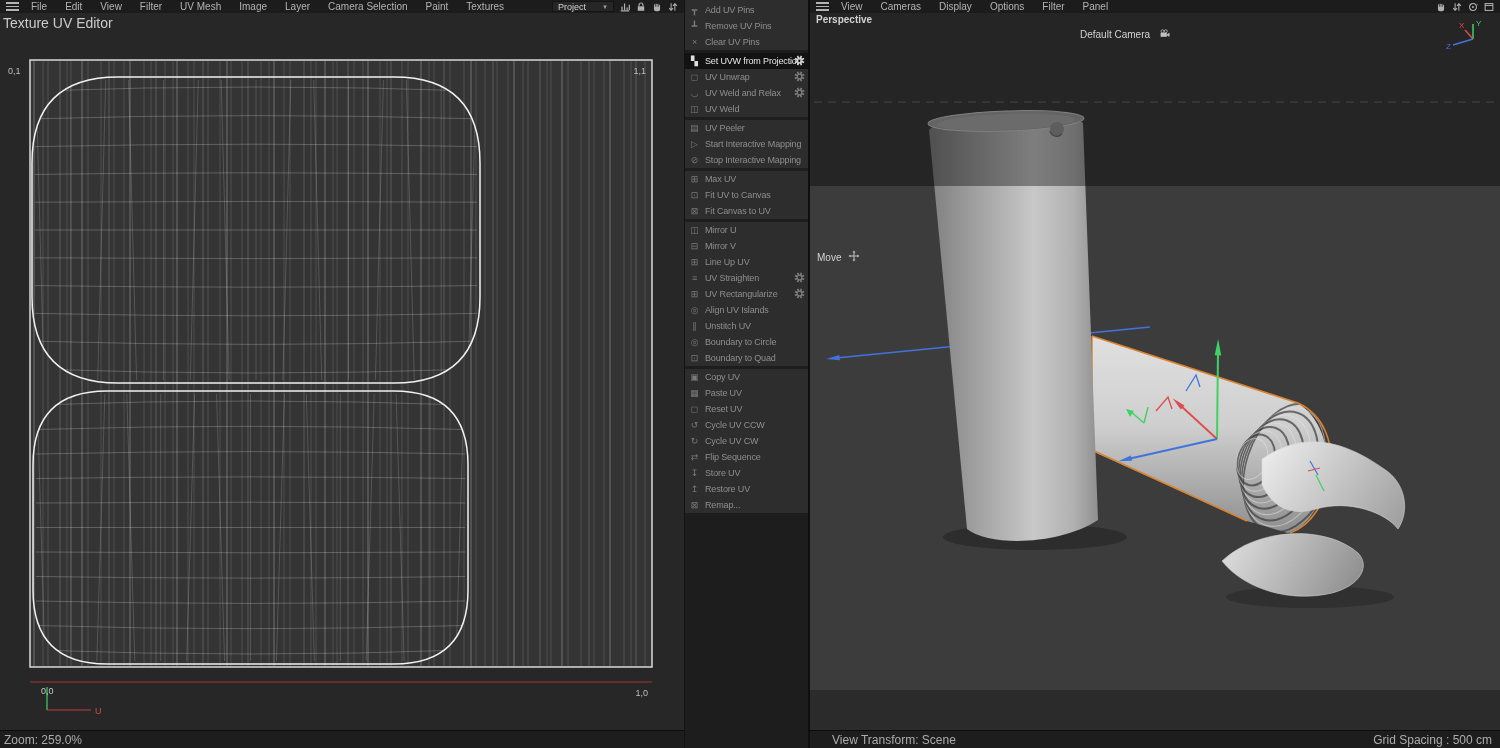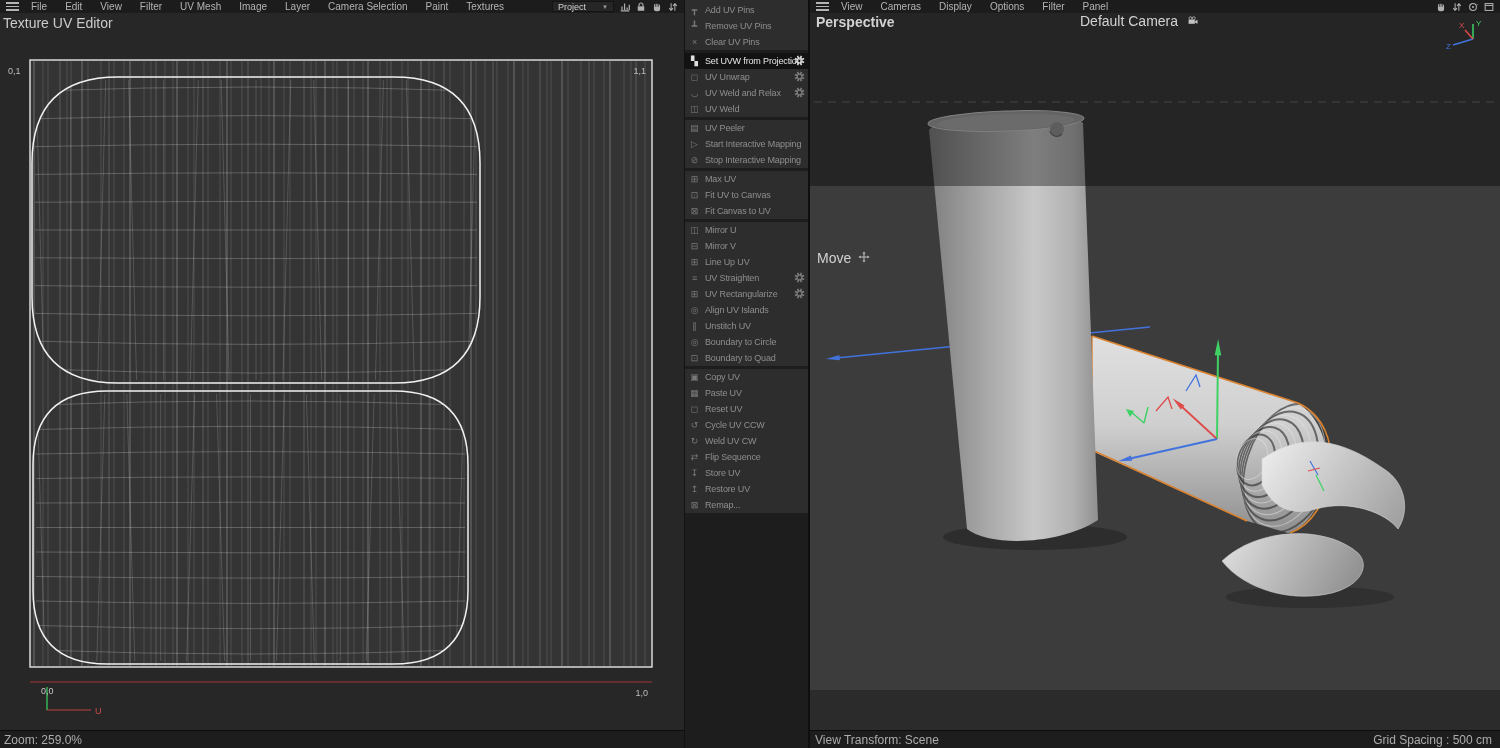--- a/index.html
+++ b/index.html
@@ -31,30 +31,30 @@
   .cmd-item{position:relative;height:16px;display:flex;align-items:center;color:#8e8e8e;
             font-size:9px;letter-spacing:-0.15px;white-space:nowrap;overflow:hidden;cursor:default;}
   .cmd-icon{width:13px;margin:0 4px 0 3px;font-size:9px;color:#7a7a7a;text-align:center;flex:none;}
   .cmd-item.hl{background:#121212;color:#e6e6e6;}
   .cmd-item.hl .cmd-icon{color:#dedede;}
   .cmd-gear{position:absolute;right:3px;top:2px;line-height:0;}
   
   #viewport{position:absolute;left:810px;top:0;width:690px;height:748px;background:#2a2a2a;}
   #vp-menubar{left:810px;width:690px;}
   #vp-svg{position:absolute;left:0;top:13px;}
-  .vp-label{position:absolute;font-size:14px;color:#d2d2d2;z-index:4;white-space:nowrap;}
+  .vp-label{position:absolute;font-size:10px;color:#d2d2d2;z-index:4;white-space:nowrap;}
   #vp-perspective{left:6px;top:14px;font-weight:bold;}
-  #vp-camera{left:270px;top:13px;display:flex;align-items:center;gap:8px;}
+  #vp-camera{left:270px;top:28px;display:flex;align-items:center;gap:8px;}
   #vp-move{left:7px;top:250px;display:flex;align-items:center;gap:7px;}
   .divider{position:absolute;left:808px;top:0;width:2px;height:748px;background:#0f0f0f;z-index:6;}
   
   .statusbar{position:absolute;top:730px;height:18px;background:#1d1d1d;border-top:1px solid #0c0c0c;
              font-size:12px;color:#acacac;display:flex;align-items:center;z-index:6;}
   #left-status{left:0;width:684px;padding-left:4px;}
-  #vp-status{left:810px;width:690px;padding:0 8px 0 5px;justify-content:space-between;}
+  #vp-status{left:810px;width:690px;padding:0 8px 0 22px;justify-content:space-between;}
 </style>
 </head>
 <body>
 
 <div id="app">
 
   <div id="left-editor">
     <div class="menubar" id="left-menubar">
       <div class="hamburger">
           <i></i>
@@ -432,21 +432,21 @@
           <div class="cmd-item">
             <span class="cmd-icon">◻</span>
             <span class="cmd-label">Reset UV</span>
           </div>
           <div class="cmd-item">
             <span class="cmd-icon">↺</span>
             <span class="cmd-label">Cycle UV CCW</span>
           </div>
           <div class="cmd-item">
             <span class="cmd-icon">↻</span>
-            <span class="cmd-label">Weld UV CW</span>
+            <span class="cmd-label">Cycle UV CW</span>
           </div>
           <div class="cmd-item">
             <span class="cmd-icon">⇄</span>
             <span class="cmd-label">Flip Sequence</span>
           </div>
           <div class="cmd-item">
             <span class="cmd-icon">↧</span>
             <span class="cmd-label">Store UV</span>
           </div>
           <div class="cmd-item">

